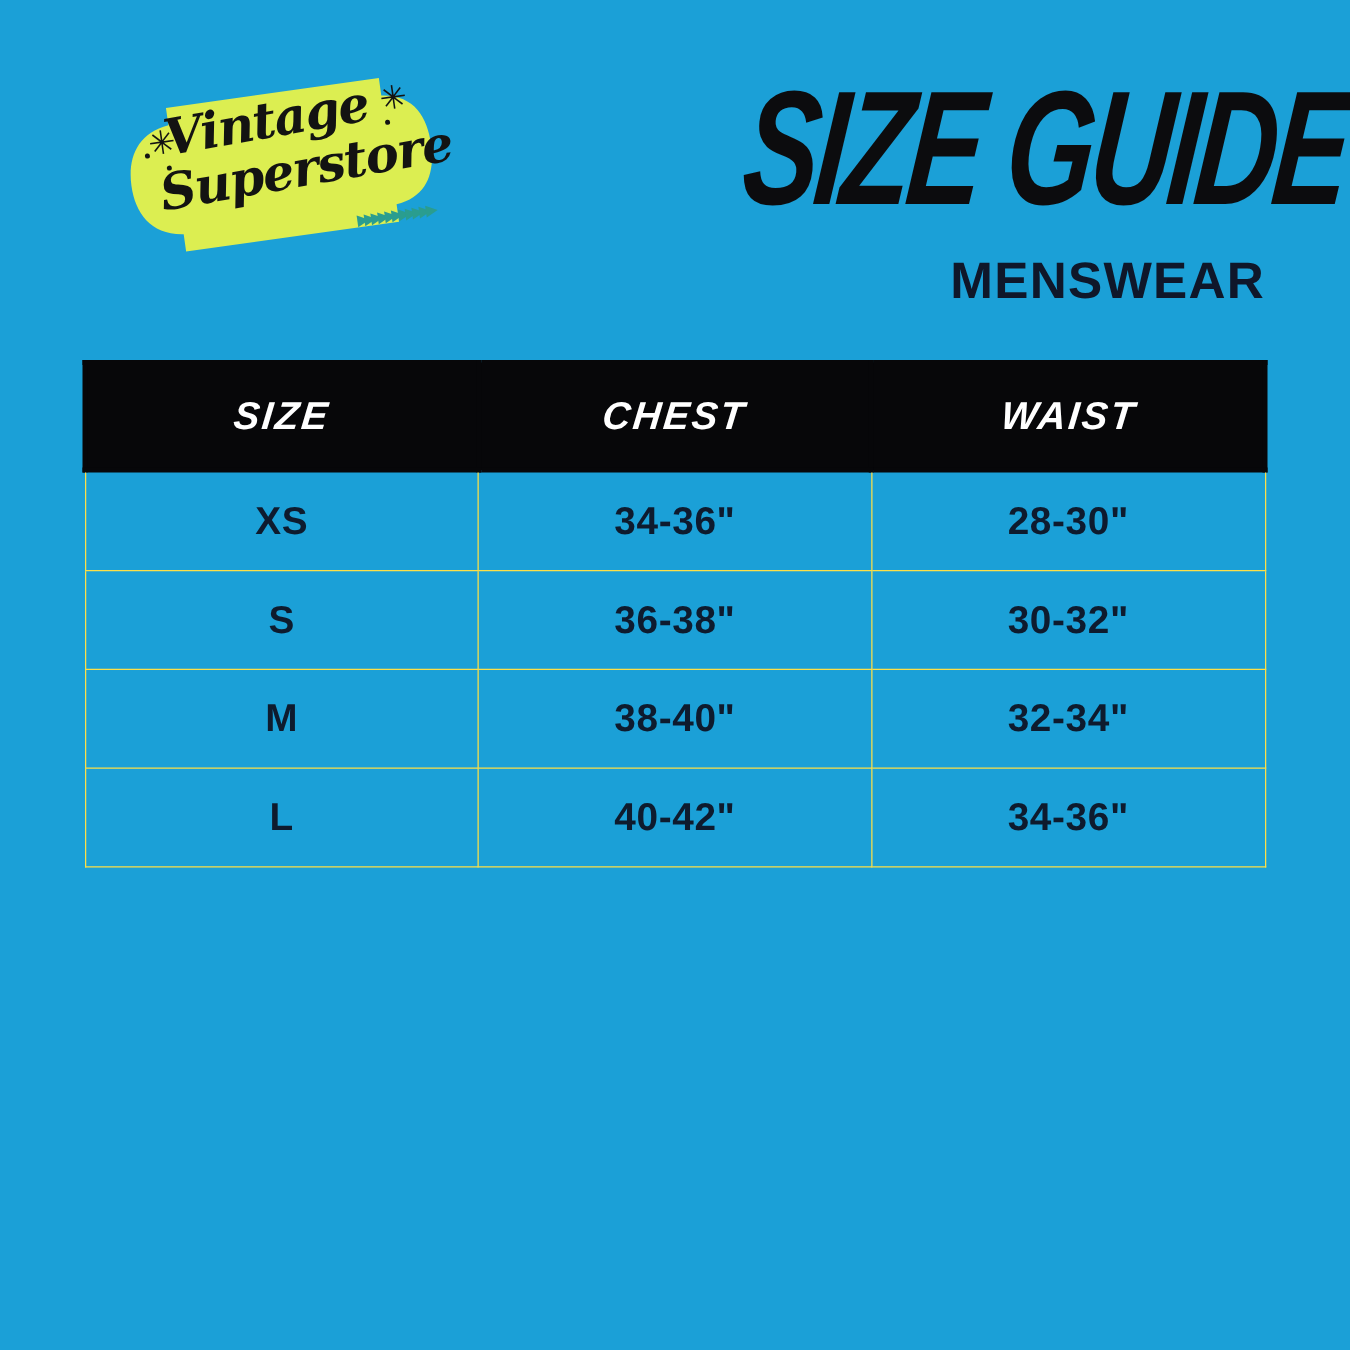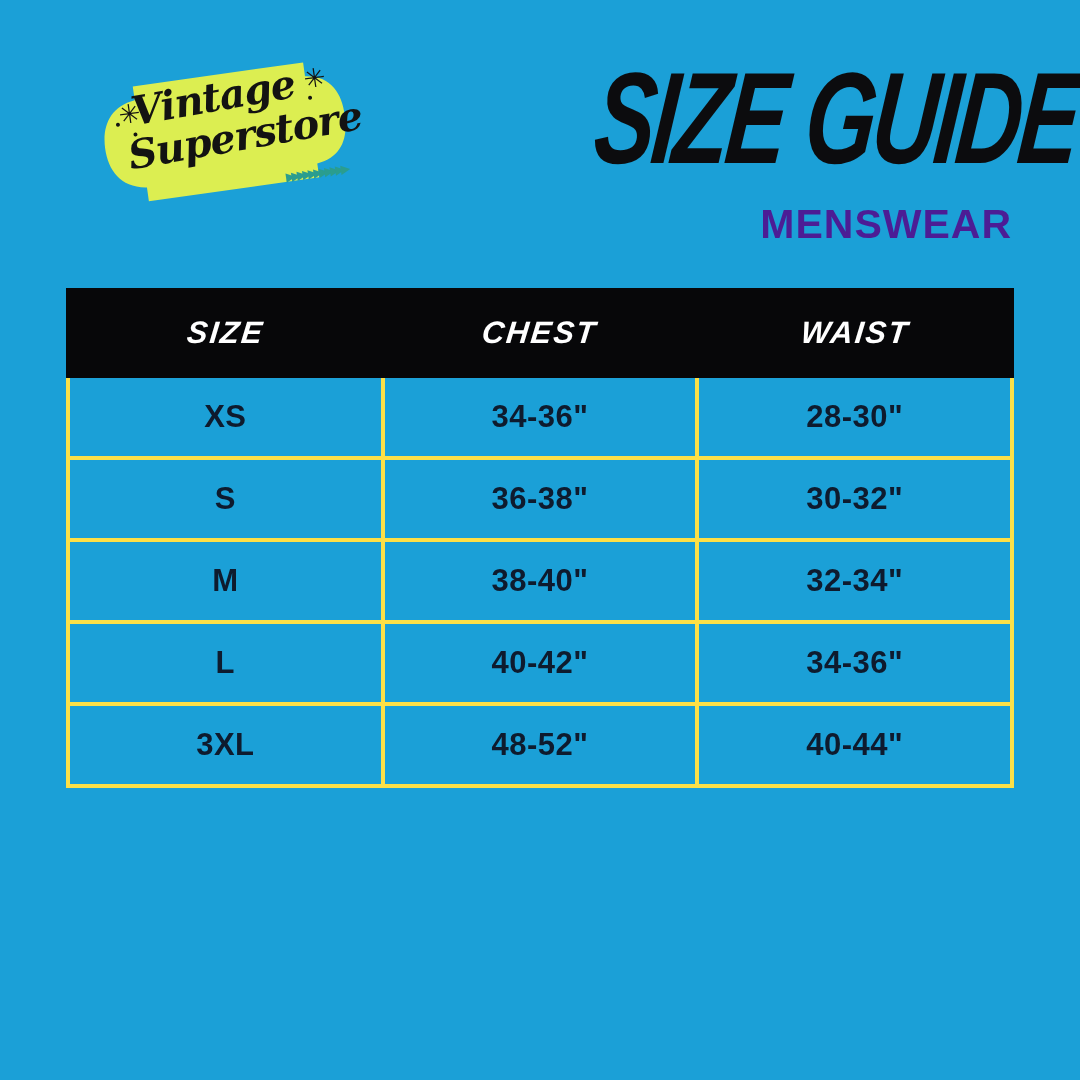--- a/index.html
+++ b/index.html
@@ -92,21 +92,21 @@
     letter-spacing: -5px;
     white-space: nowrap;
     transform: scaleX(0.70) skewX(-8deg);
     transform-origin: right center;
   }
   .sub-title {
     margin: 14px 4px 0 0;
     font-weight: bold;
     font-size: 41px;
     letter-spacing: 1px;
-    color: #4c1d95;
+    color: #0f172a;
   }
 
   
   .size-table {
     position: absolute;
     left: 66px; top: 288px;
     width: 948px;
     border-collapse: collapse;
     table-layout: fixed;
   }
@@ -119,21 +119,21 @@
     font-weight: bold;
     font-style: italic;
     font-size: 31px;
     letter-spacing: 2px;
     text-align: center;
     vertical-align: middle;
   }
   .size-table th .skew { display: inline-block; transform: skewX(-6deg); }
   .size-table td {
     height: 76px;
-    border: 4px solid #fde047;
+    border: 1px solid #fde047;
     color: #0e1b2e;
     font-weight: bold;
     font-size: 31px;
     letter-spacing: 0.5px;
     text-align: center;
     vertical-align: middle;
     background: transparent;
   }
   .size-table thead tr { border: 4px solid #0d1b2c; }
 </style>
@@ -192,20 +192,15 @@
   </tr>
 
   <tr>
     <td>L</td>
     <td>40-42"</td>
     <td>34-36"</td>
   </tr>
 
 
 
-  <tr>
-    <td>3XL</td>
-    <td>48-52"</td>
-    <td>40-44"</td>
-  </tr>
 
 </tbody>
 </table>
 
 </body></html>

